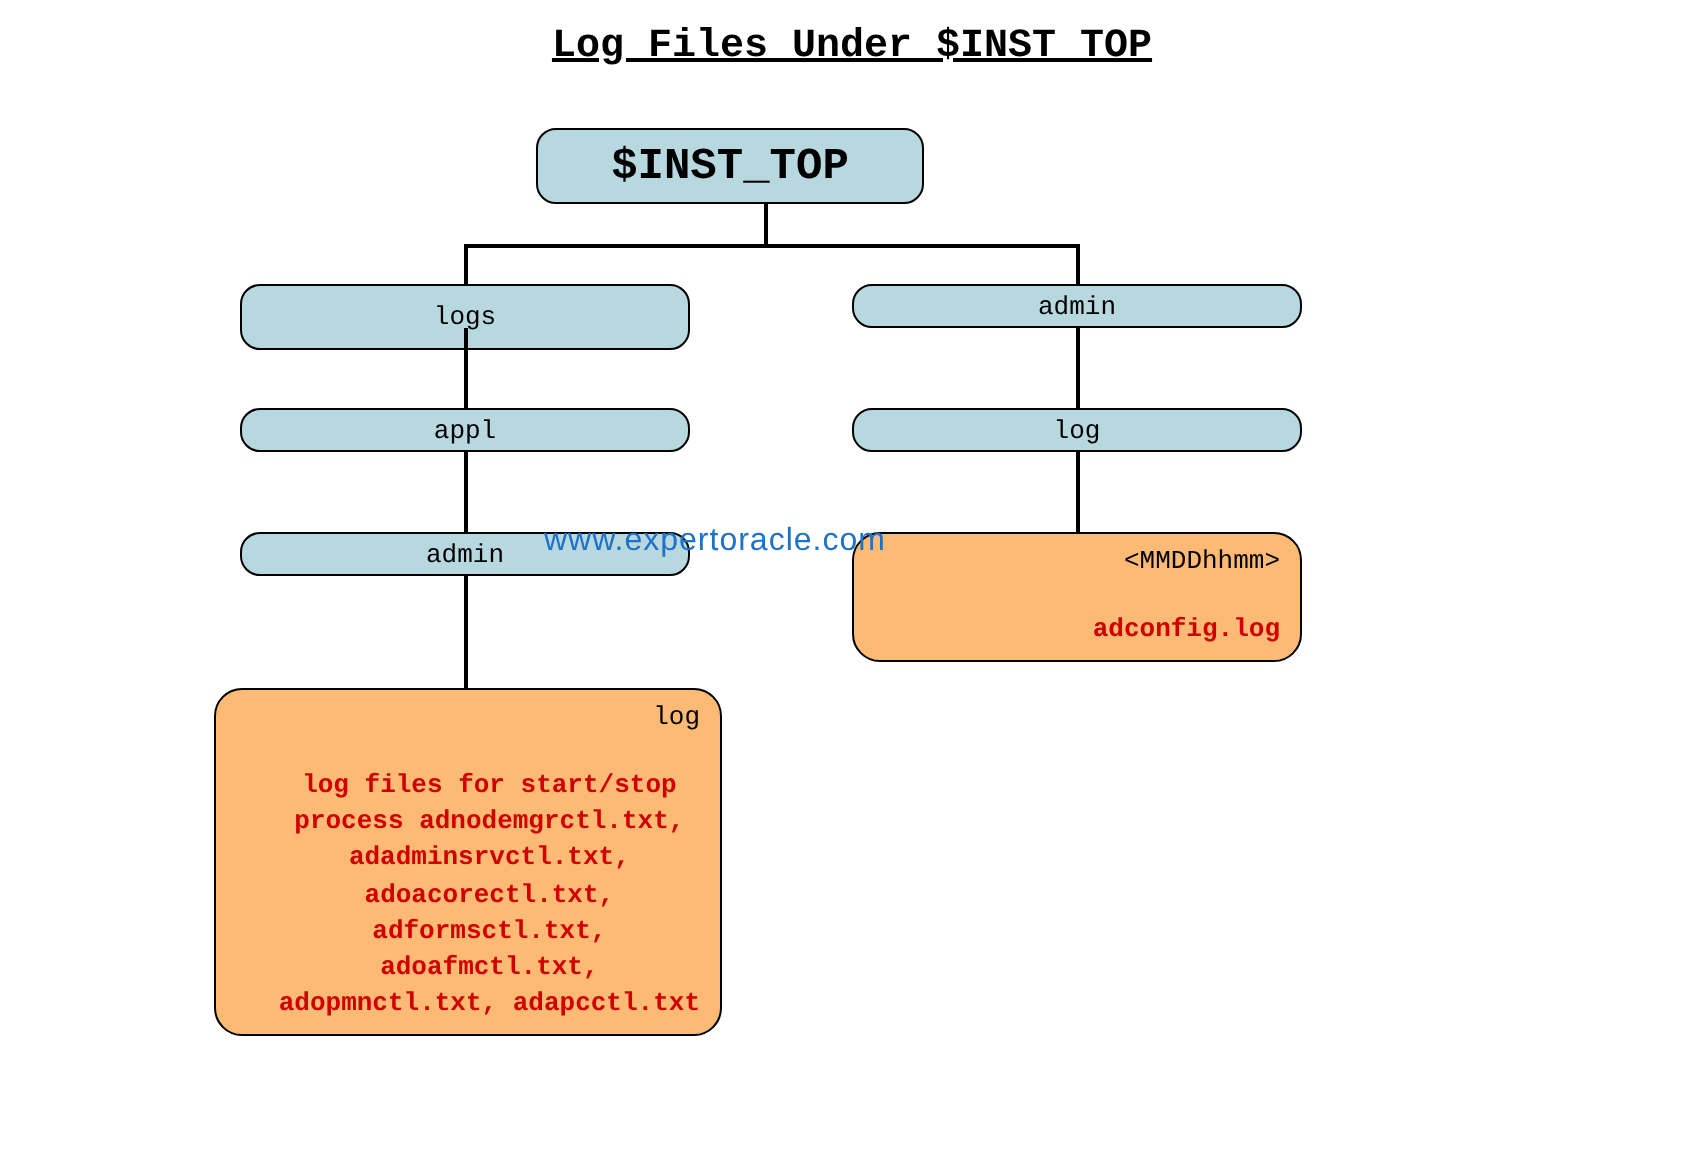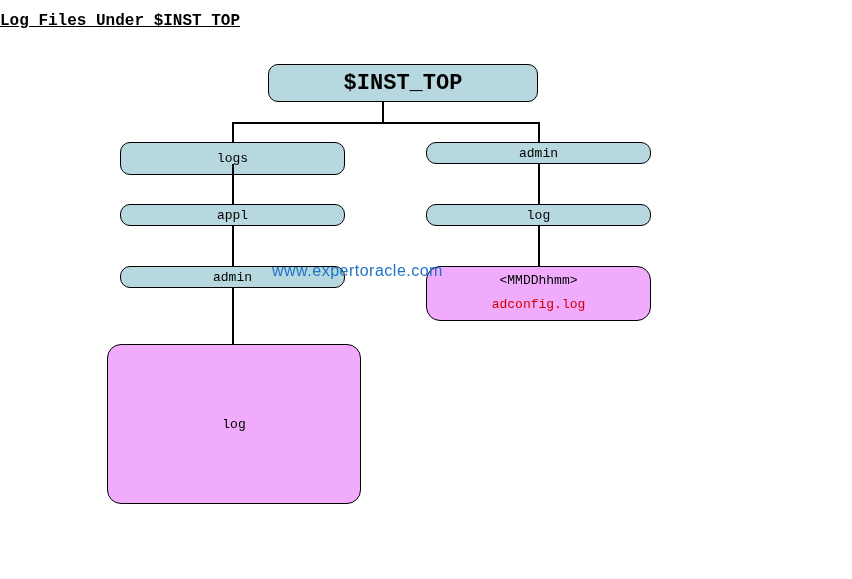--- a/index.html
+++ b/index.html
@@ -10,24 +10,24 @@
     height: 579px;
     background: #fff;
     font-family: "Courier New", monospace;
     position: relative;
   }
   .page-title {
     position: absolute;
     top: 12px;
     left: 0;
     right: 0;
-    text-align: left;
+    text-align: center;
     font-weight: bold;
     text-decoration: underline;
-    font-size: 16px;
+    font-size: 20px;
     font-family: Liberation Mono, monospace;
   }
   .node {
     position: absolute;
     border: 1px solid #000;
     background: #b7d8df;
     border-radius: 10px;
     text-align: center;
     font-size: 13px;
     display: flex;
@@ -35,57 +35,58 @@
     justify-content: center;
     padding: 2px 6px;
   }
   .root-node {
     background: #b7d8df;
     font-weight: bold;
     font-size: 22px;
     border-radius: 10px;
   }
   .leaf-node {
-    background: #f0abfc;
+    background: #fdba74;
     border-radius: 14px;
     flex-direction: column;
     padding: 6px 10px;
     text-align: center;
+    align-items: flex-end;
   }
   .leaf-label {
     font-size: 13px;
     color: #000;
   }
   .leaf-content {
     font-size: 13px;
     color: #d00000;
-    font-weight: normal;
+    font-weight: bold;
     white-space: pre-line;
     line-height: 1.4;
-    margin-top: 8px;
+    margin-top: 18px;
   }
   .connector {
     position: absolute;
     background: #000;
   }
   .watermark {
     position: absolute;
     color: #1e72c9;
     font-family: Arial, sans-serif;
     font-size: 16px;
     letter-spacing: 0.5px;
     pointer-events: none;
   }
 </style>
 </head>
 <body>
 
 <div class="page-title">Log Files Under $INST TOP</div>
 
-<div class="node root-node" style="left:268px; top:64px; width:270px; height:38px;">
+<div class="node root-node" style="left:268px; top:64px; width:194px; height:38px;">
   <span>$INST_TOP</span>
 </div>
 
 <div class="connector" style="left:382px; top:102px; width:2px; height:20px;"></div>
 
 <div class="connector" style="left:232px; top:122px; width:308px; height:2px;"></div>
 
 <div class="connector" style="left:232px; top:122px; width:2px; height:20px;"></div>
 
 <div class="connector" style="left:538px; top:122px; width:2px; height:20px;"></div>
@@ -120,15 +121,22 @@
 
 <div class="node leaf-node" style="left:426px; top:266px; width:225px; min-height:38px;">
   <span class="leaf-label">&lt;MMDDhhmm&gt;</span>
   <span class="leaf-content">adconfig.log</span>
 </div>
 
 <div class="connector" style="left:232px; top:288px; width:2px; height:56px;"></div>
 
 <div class="node leaf-node" style="left:107px; top:344px; width:254px; min-height:160px;">
   <span class="leaf-label">log</span>
+  <span class="leaf-content">log files for start/stop
+process  adnodemgrctl.txt,
+adadminsrvctl.txt,
+adoacorectl.txt,
+adformsctl.txt,
+adoafmctl.txt,
+adopmnctl.txt, adapcctl.txt</span>
 </div>
 
 <div class="watermark" style="left:272px; top:262px;">www.expertoracle.com</div>
 
 </body></html>

